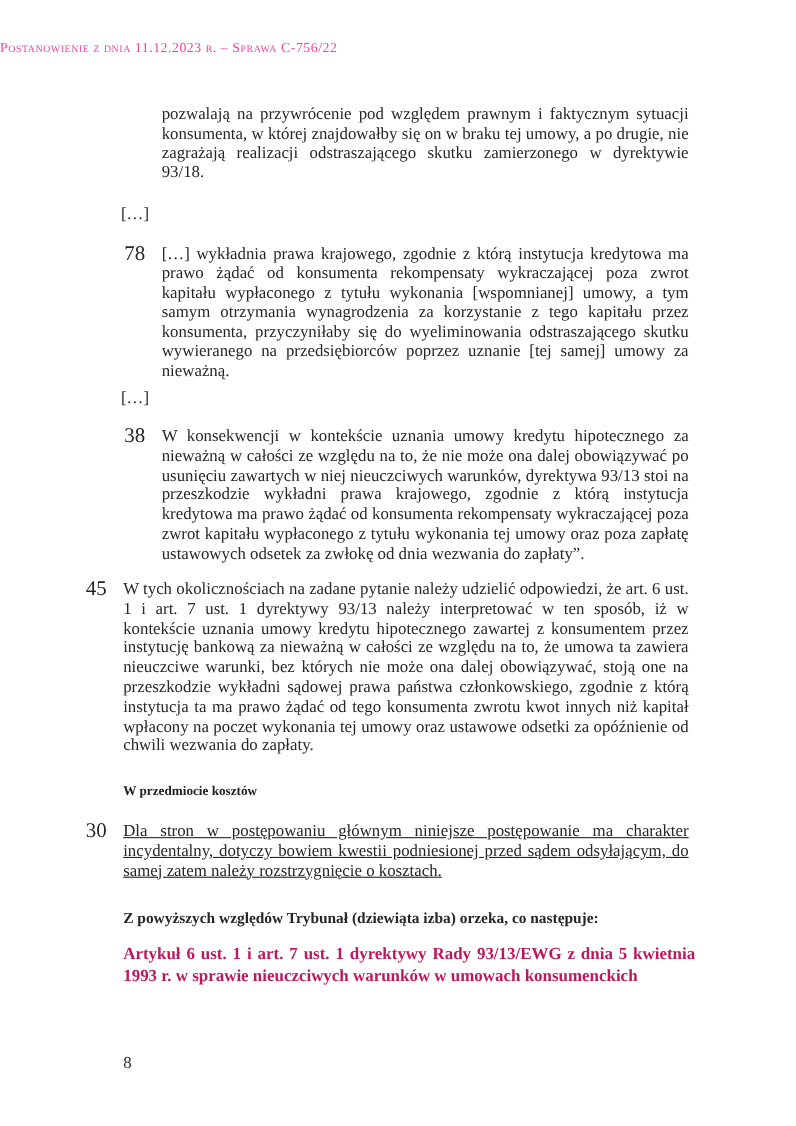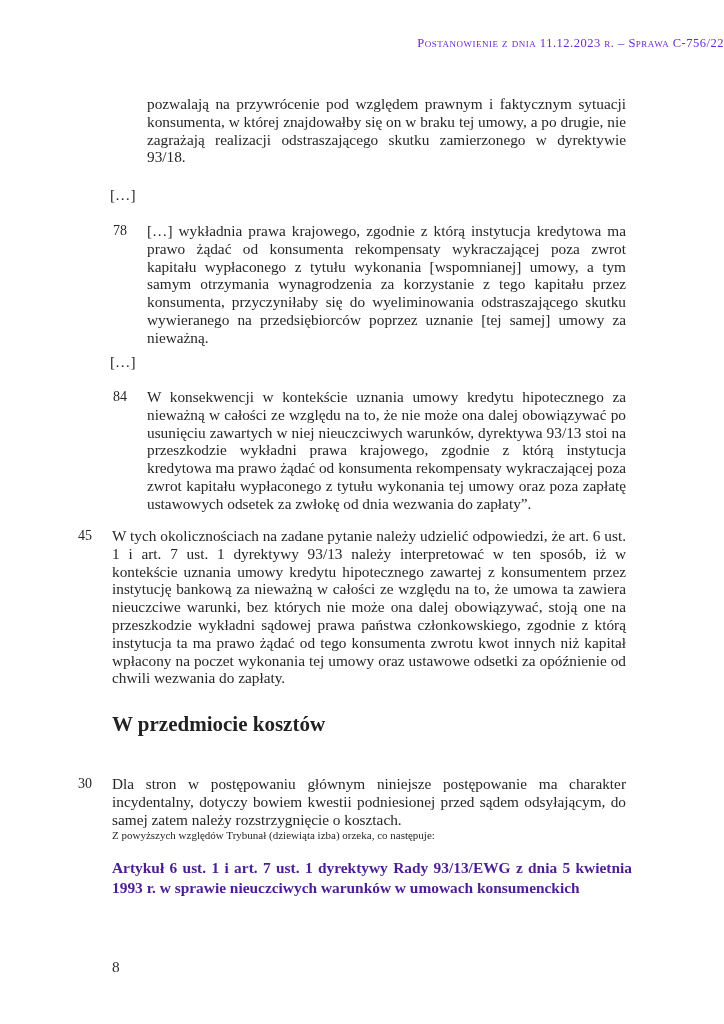--- a/index.html
+++ b/index.html
@@ -15,25 +15,25 @@
     background: #ffffff;
     font-family: "Liberation Serif", "DejaVu Serif", serif;
     color: #262626;
     overflow: hidden;
   }
   .running-header {
     position: absolute;
     top: 36px;
     left: 0;
     right: 0;
-    text-align: right;
+    text-align: left;
     font-variant: small-caps;
     font-size: 12.5px;
     letter-spacing: 0.5px;
-    color: #6d28d9;
+    color: #ec4899;
   }
   .body-text {
     font-size: 15.3px;
     line-height: 17.8px;
     text-align: justify;
   }
   .quote-cont {
     position: absolute;
     top: 95px;
     left: 147px;
@@ -48,53 +48,54 @@
   .omission-1 { top: 186px; }
   .omission-2 { top: 353px; }
   .num-block {
     position: absolute;
   }
   .num-block .para-number {
     position: absolute;
     left: -34px;
     top: 0;
     text-align: left;
-    font-size: 14px;
+    font-size: 19px;
     line-height: 17.8px;
   }
   .quote-78 { top: 222px; left: 147px; width: 479px; }
   .quote-84 { top: 388px; left: 147px; width: 479px; }
   .para-29  { top: 527px; left: 112px; width: 514px; }
-  .para-30  { top: 775px; left: 112px; width: 514px; }
+  .para-30  { top: 747px; left: 112px; width: 514px; text-decoration: underline; }
   .section-heading {
     position: absolute;
     top: 712px;
     left: 112px;
-    font-size: 21px;
+    font-size: 12px;
     font-weight: bold;
     color: #222222;
   }
   .ruling-intro {
     position: absolute;
     top: 827px;
     left: 112px;
     width: 514px;
-    font-size: 11px;
+    font-size: 14px;
     line-height: 17.8px;
+    font-weight: bold;
   }
   .ruling-operative {
     position: absolute;
     top: 858px;
     left: 112px;
     width: 520px;
     font-size: 15.4px;
     line-height: 20px;
     font-weight: bold;
     text-align: justify;
-    color: #4c1d95;
+    color: #be185d;
   }
   .page-number {
     position: absolute;
     top: 958px;
     left: 112px;
     font-size: 15.3px;
     color: #2e2e2e;
   }
 </style>
 </head>
@@ -109,21 +110,21 @@
   <div class="omission omission-1">[…]</div>
 
   <div class="body-text num-block quote-78">
     <span class="para-number">78</span>
     <span>[…] wykładnia prawa krajowego, zgodnie z którą instytucja kredytowa ma prawo żądać od konsumenta rekompensaty wykraczającej poza zwrot kapitału wypłaconego z tytułu wykonania [wspomnianej] umowy, a tym samym otrzymania wynagrodzenia za korzystanie z tego kapitału przez konsumenta, przyczyniłaby się do wyeliminowania odstraszającego skutku wywieranego na przedsiębiorców poprzez uznanie [tej samej] umowy za nieważną.</span>
   </div>
 
   <div class="omission omission-2">[…]</div>
 
   <div class="body-text num-block quote-84">
-    <span class="para-number">84</span>
+    <span class="para-number">38</span>
     <span>W konsekwencji w kontekście uznania umowy kredytu hipotecznego za nieważną w całości ze względu na to, że nie może ona dalej obowiązywać po usunięciu zawartych w niej nieuczciwych warunków, dyrektywa 93/13 stoi na przeszkodzie wykładni prawa krajowego, zgodnie z którą instytucja kredytowa ma prawo żądać od konsumenta rekompensaty wykraczającej poza zwrot kapitału wypłaconego z tytułu wykonania tej umowy oraz poza zapłatę ustawowych odsetek za zwłokę od dnia wezwania do zapłaty”.</span>
   </div>
 
   <div class="body-text num-block para-29">
     <span class="para-number">45</span>
     <span>W tych okolicznościach na zadane pytanie należy udzielić odpowiedzi, że art. 6 ust. 1 i art. 7 ust. 1 dyrektywy 93/13 należy interpretować w ten sposób, iż w kontekście uznania umowy kredytu hipotecznego zawartej z konsumentem przez instytucję bankową za nieważną w całości ze względu na to, że umowa ta zawiera nieuczciwe warunki, bez których nie może ona dalej obowiązywać, stoją one na przeszkodzie wykładni sądowej prawa państwa członkowskiego, zgodnie z którą instytucja ta ma prawo żądać od tego konsumenta zwrotu kwot innych niż kapitał wpłacony na poczet wykonania tej umowy oraz ustawowe odsetki za opóźnienie od chwili wezwania do zapłaty.</span>
   </div>
 
   <div class="section-heading">W przedmiocie kosztów</div>
 

